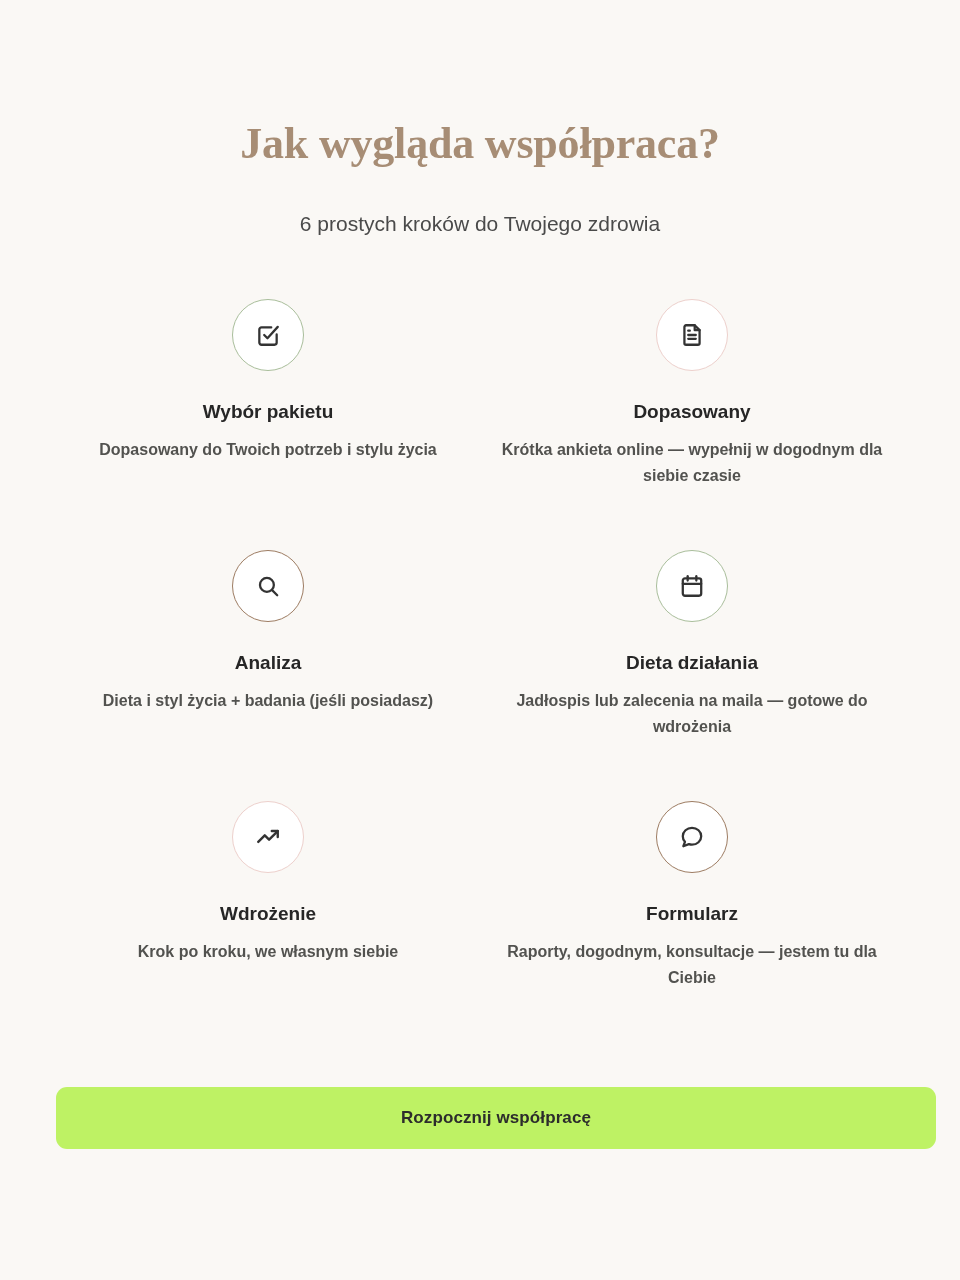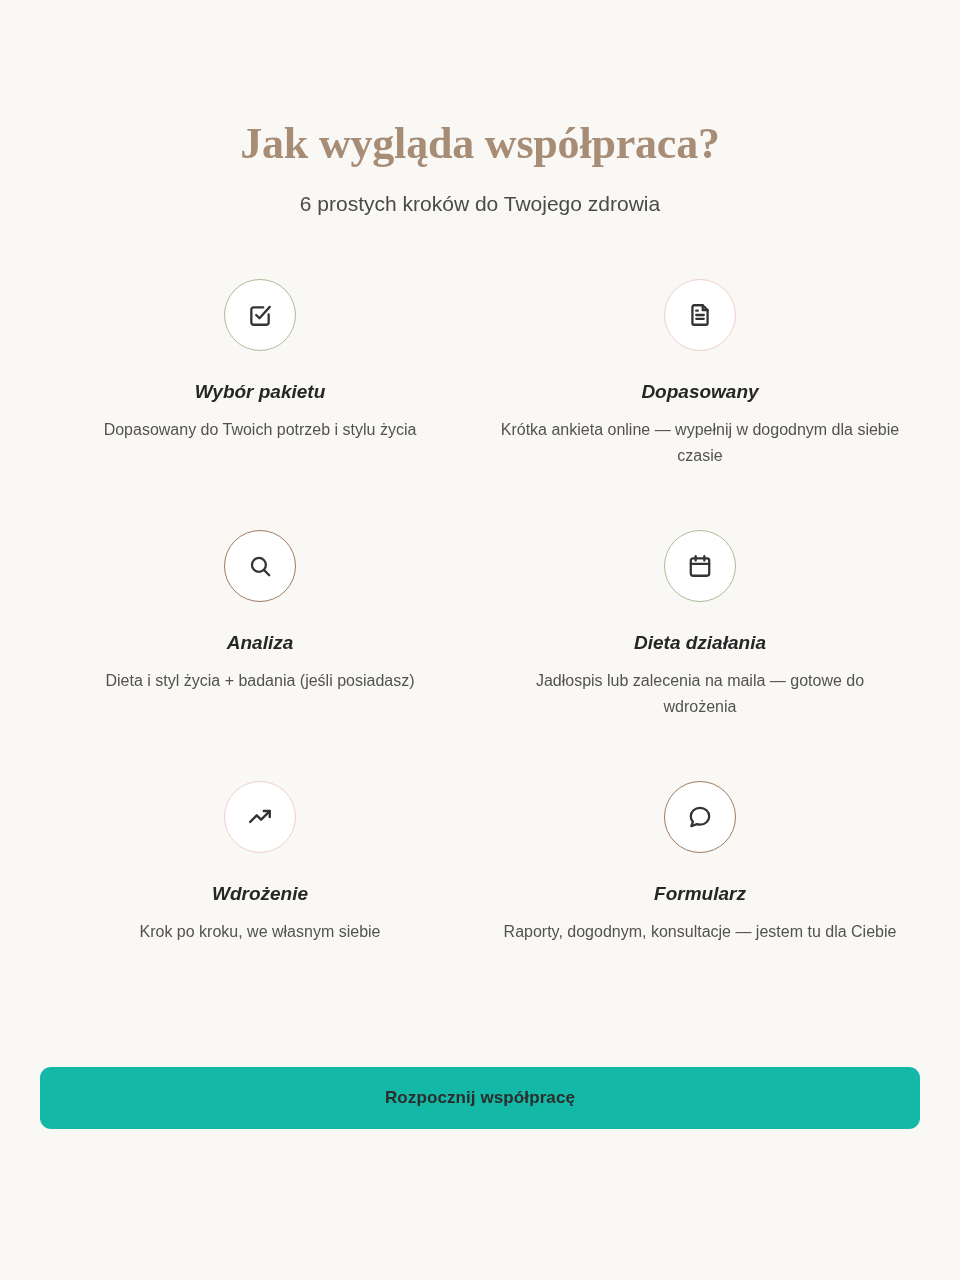--- a/index.html
+++ b/index.html
@@ -15,40 +15,40 @@
     font-family: "Liberation Sans", sans-serif;
     color: #2e2e2e;
     -webkit-font-smoothing: antialiased;
     overflow: hidden;
   }
 
   .page {
     width: 960px;
     height: 1280px;
     position: relative;
-    padding: 0 40px;
+    padding: 0 56px;
   }
 
   
   .header {
     text-align: center;
     padding-top: 118px;
   }
 
   .page-title {
     font-family: "Liberation Serif", "DejaVu Serif", serif;
     font-size: 44px;
     font-weight: 700;
     letter-spacing: -0.2px;
     color: #a78d75;
     line-height: 1.18;
   }
 
   .page-subtitle {
-    margin-top: 20px;
+    margin-top: 40px;
     font-size: 21px;
     font-weight: 400;
     color: #4a4a4a;
     line-height: 1.3;
   }
 
   
   .steps-grid {
     margin-top: 62px;
     display: grid;
@@ -87,44 +87,43 @@
   .ring-green  { border-color: #a9be9b; }
   .ring-pink   { border-color: #edd0cc; }
   .ring-brown  { border-color: #9d7c62; }
 
   .step-title {
     margin-top: 29px;
     font-size: 19px;
     font-weight: 700;
     color: #262626;
     line-height: 1.25;
-    font-style: italic;
   }
 
   .step-desc {
     margin-top: 13px;
     font-size: 16px;
-    font-weight: 400;
+    font-weight: 700;
     color: #52524f;
     line-height: 1.62;
     max-width: 400px;
   }
 
   
   .cta-wrap {
     margin-top: 35px;
   }
 
   .cta-button {
     display: block;
     width: 880px;
     height: 62px;
     border: none;
     border-radius: 11px;
-    background: #14b8a6;
+    background: #bef264;
     color: #2c2c2c;
     font-family: "Liberation Sans", sans-serif;
     font-size: 17px;
     font-weight: 700;
     letter-spacing: 0.1px;
     cursor: pointer;
     text-align: center;
   }
 </style>
 </head>

